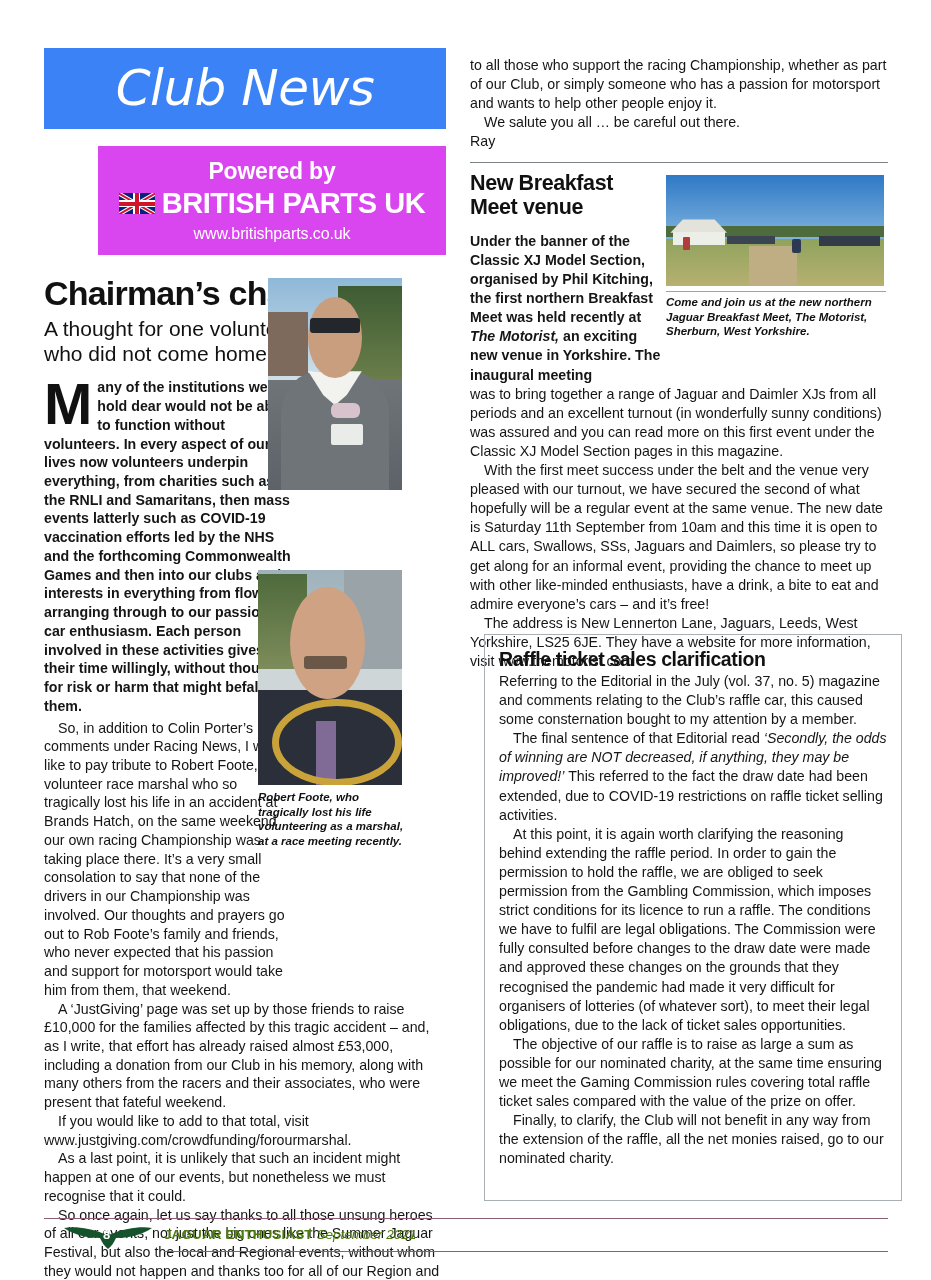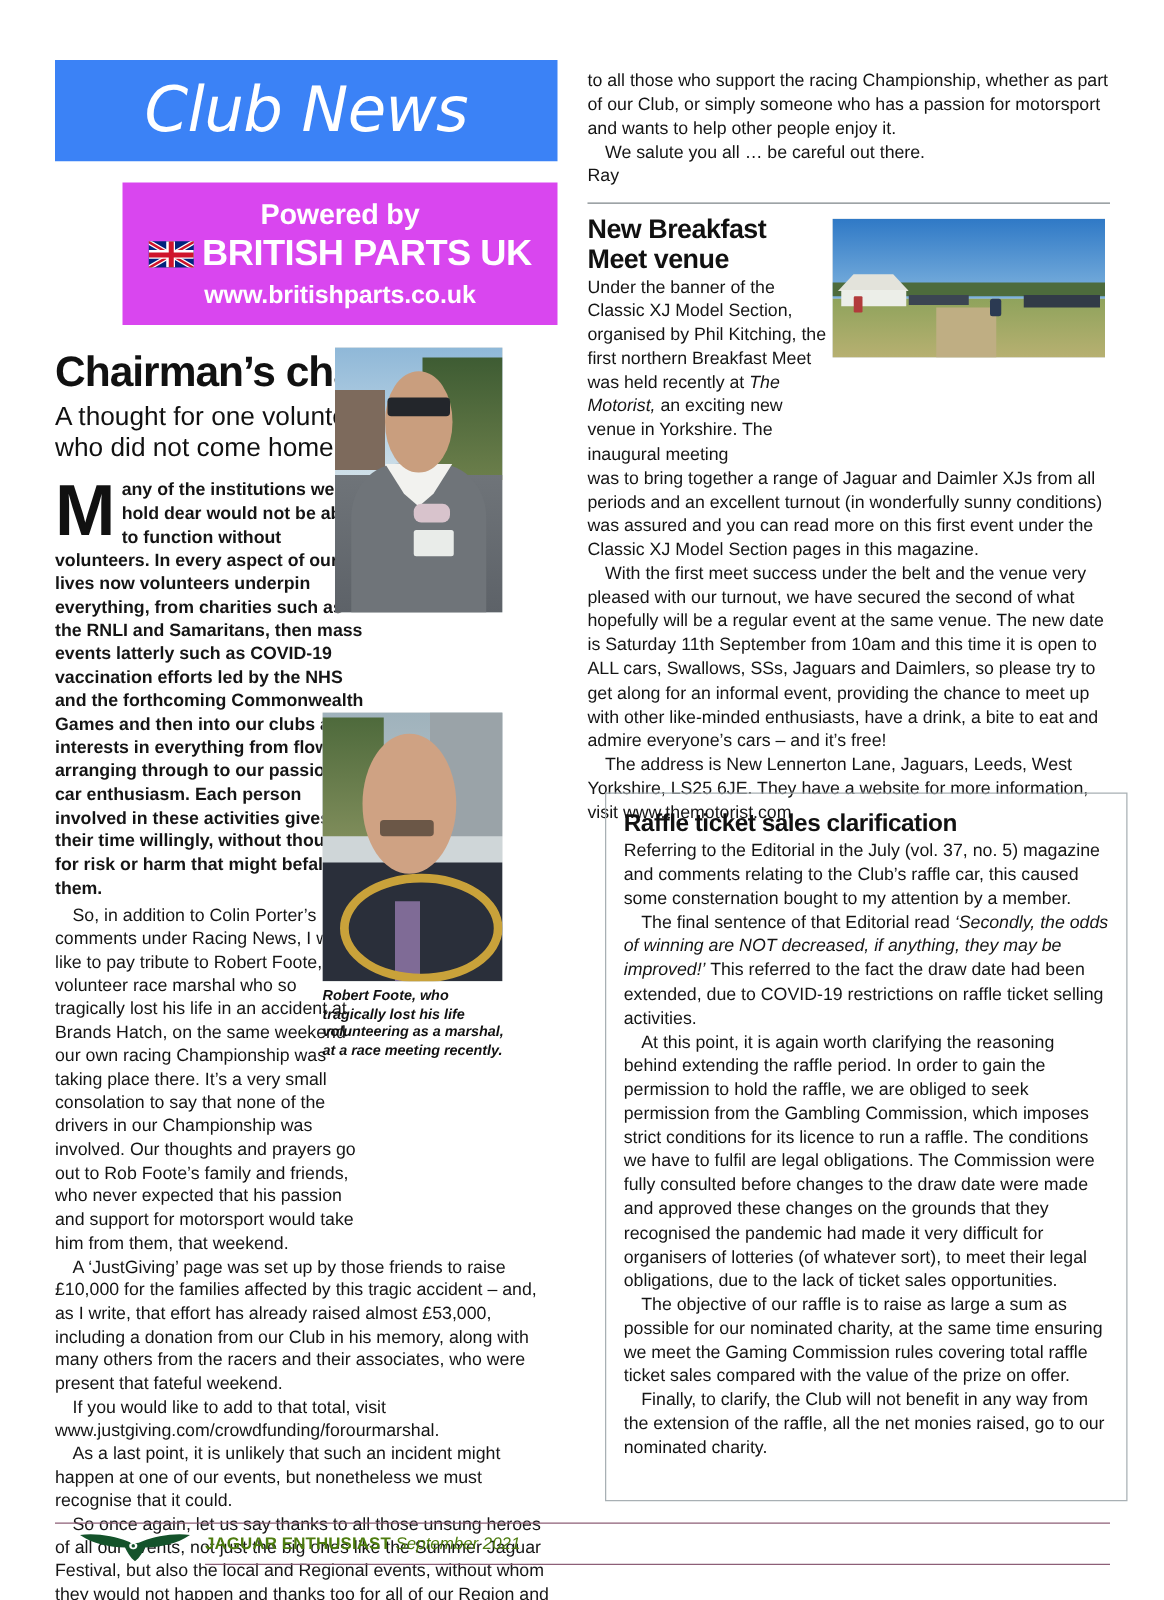--- a/index.html
+++ b/index.html
@@ -71,22 +71,22 @@
     font-size: 29px;
     letter-spacing: -0.4px;
     line-height: 1.2;
     display: flex;
     align-items: center;
     justify-content: center;
     gap: 7px;
     margin-top: 2px;
   }
   .sponsor-line3 {
-    font-weight: bold;
-    font-size: 20px;
+    font-weight: normal;
+    font-size: 16px;
     letter-spacing: -0.1px;
     margin-top: 4px;
   }
 
   .uk-flag {
     width: 36px;
     height: 21px;
     position: relative;
     background: #00247d;
     display: inline-block;
@@ -383,21 +383,21 @@
     <div class="body-text">
       <p>to all those who support the racing Championship, whether as part of our Club, or simply someone who has a passion for motorsport and wants to help other people enjoy it.</p>
       <p class="ind">We salute you all … be careful out there.</p>
       <p>Ray</p>
     </div>
 
     <hr class="hr-rule">
 
     <div class="section-head">New Breakfast Meet venue</div>
 
-    <div class="body-text wrap-narrow" style="margin-top:2px;">
+    <div class="body-text wrap-narrow" style="margin-top:13px;font-weight:bold;">
       <span>Under the banner of the Classic XJ Model Section, organised by Phil Kitching, the first northern Breakfast Meet was held recently at </span><span class="ital">The Motorist,</span><span> an exciting new venue in Yorkshire. The inaugural meeting</span>
     </div>
 
     <div class="body-text" style="margin-top:0;">
       <p>was to bring together a range of Jaguar and Daimler XJs from all periods and an excellent turnout (in wonderfully sunny conditions) was assured and you can read more on this first event under the Classic XJ Model Section pages in this magazine.</p>
       <p class="ind">With the first meet success under the belt and the venue very pleased with our turnout, we have secured the second of what hopefully will be a regular event at the same venue. The new date is Saturday 11th September from 10am and this time it is open to ALL cars, Swallows, SSs, Jaguars and Daimlers, so please try to get along for an informal event, providing the chance to meet up with other like-minded enthusiasts, have a drink, a bite to eat and admire everyone’s cars – and it’s free!</p>
       <p class="ind">The address is New Lennerton Lane, Jaguars, Leeds, West Yorkshire, LS25 6JE. They have a website for more information, visit www.themotorist.com</p>
     </div>
   </div>
 
@@ -407,20 +407,21 @@
     <div class="ph-trees" style="top:46%;left:0;width:100%;height:10%;background:#4d6b3c;"></div>
     <div class="ph-tentroof" style="left:2%;top:40%;width:26%;height:12%;clip-path:polygon(0 100%,22% 0,78% 0,100% 100%);"></div>
     <div class="ph-tent" style="left:3%;top:51%;width:24%;height:12%;background:#eceee8;"></div>
     <div class="ph-cars" style="left:28%;top:55%;width:22%;height:7%;background:#3b4552;"></div>
     <div class="ph-cars" style="left:70%;top:55%;width:28%;height:9%;background:#323b47;"></div>
     <div class="ph-path" style="left:38%;top:64%;width:22%;height:36%;background:#bfae83;"></div>
     <div class="ph-cars" style="left:58%;top:58%;width:4%;height:12%;background:#2b3a52;border-radius:2px;"></div>
     <div class="ph-cars" style="left:8%;top:56%;width:3%;height:12%;background:#b23b3b;border-radius:1px;"></div>
   </div>
 
+  <div class="caption meet-cap">Come and join us at the new northern Jaguar Breakfast Meet, The Motorist, Sherburn, West Yorkshire.</div>
 
   <div class="raffle-box">
     <div class="raffle-title">Raffle ticket sales clarification</div>
     <div class="body-text">
       <p>Referring to the Editorial in the July (vol. 37, no. 5) magazine and comments relating to the Club’s raffle car, this caused some consternation bought to my attention by a member.</p>
       <p class="ind"><span>The final sentence of that Editorial read </span><span class="ital">‘Secondly, the odds of winning are NOT decreased, if anything, they may be improved!’</span><span> This referred to the fact the draw date had been extended, due to COVID-19 restrictions on raffle ticket selling activities.</span></p>
       <p class="ind">At this point, it is again worth clarifying the reasoning behind extending the raffle period. In order to gain the permission to hold the raffle, we are obliged to seek permission from the Gambling Commission, which imposes strict conditions for its licence to run a raffle. The conditions we have to fulfil are legal obligations. The Commission were fully consulted before changes to the draw date were made and approved these changes on the grounds that they recognised the pandemic had made it very difficult for organisers of lotteries (of whatever sort), to meet their legal obligations, due to the lack of ticket sales opportunities.</p>
       <p class="ind">The objective of our raffle is to raise as large a sum as possible for our nominated charity, at the same time ensuring we meet the Gaming Commission rules covering total raffle ticket sales compared with the value of the prize on offer.</p>
       <p class="ind">Finally, to clarify, the Club will not benefit in any way from the extension of the raffle, all the net monies raised, go to our nominated charity.</p>
     </div>

